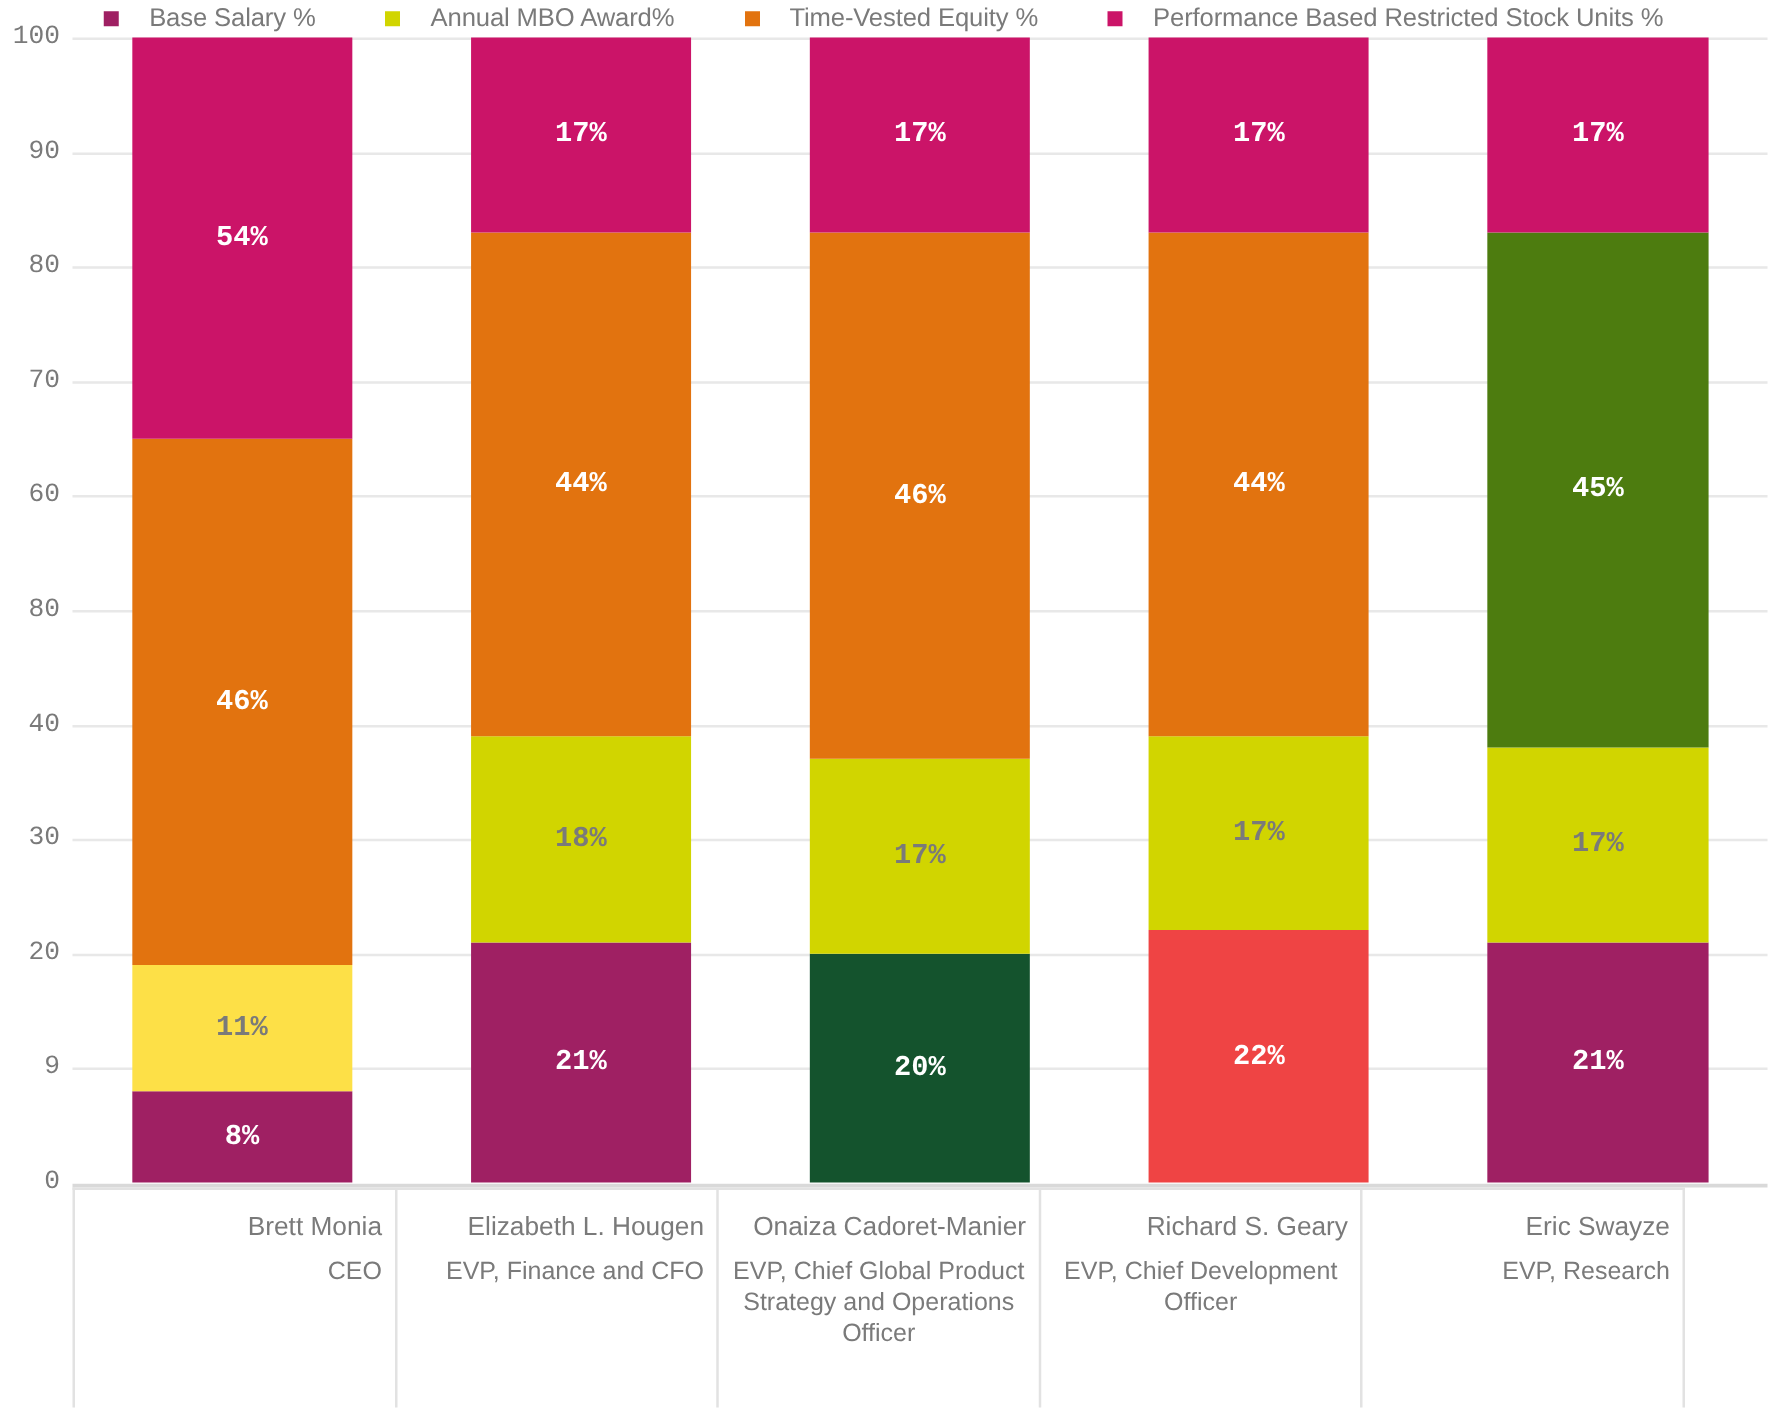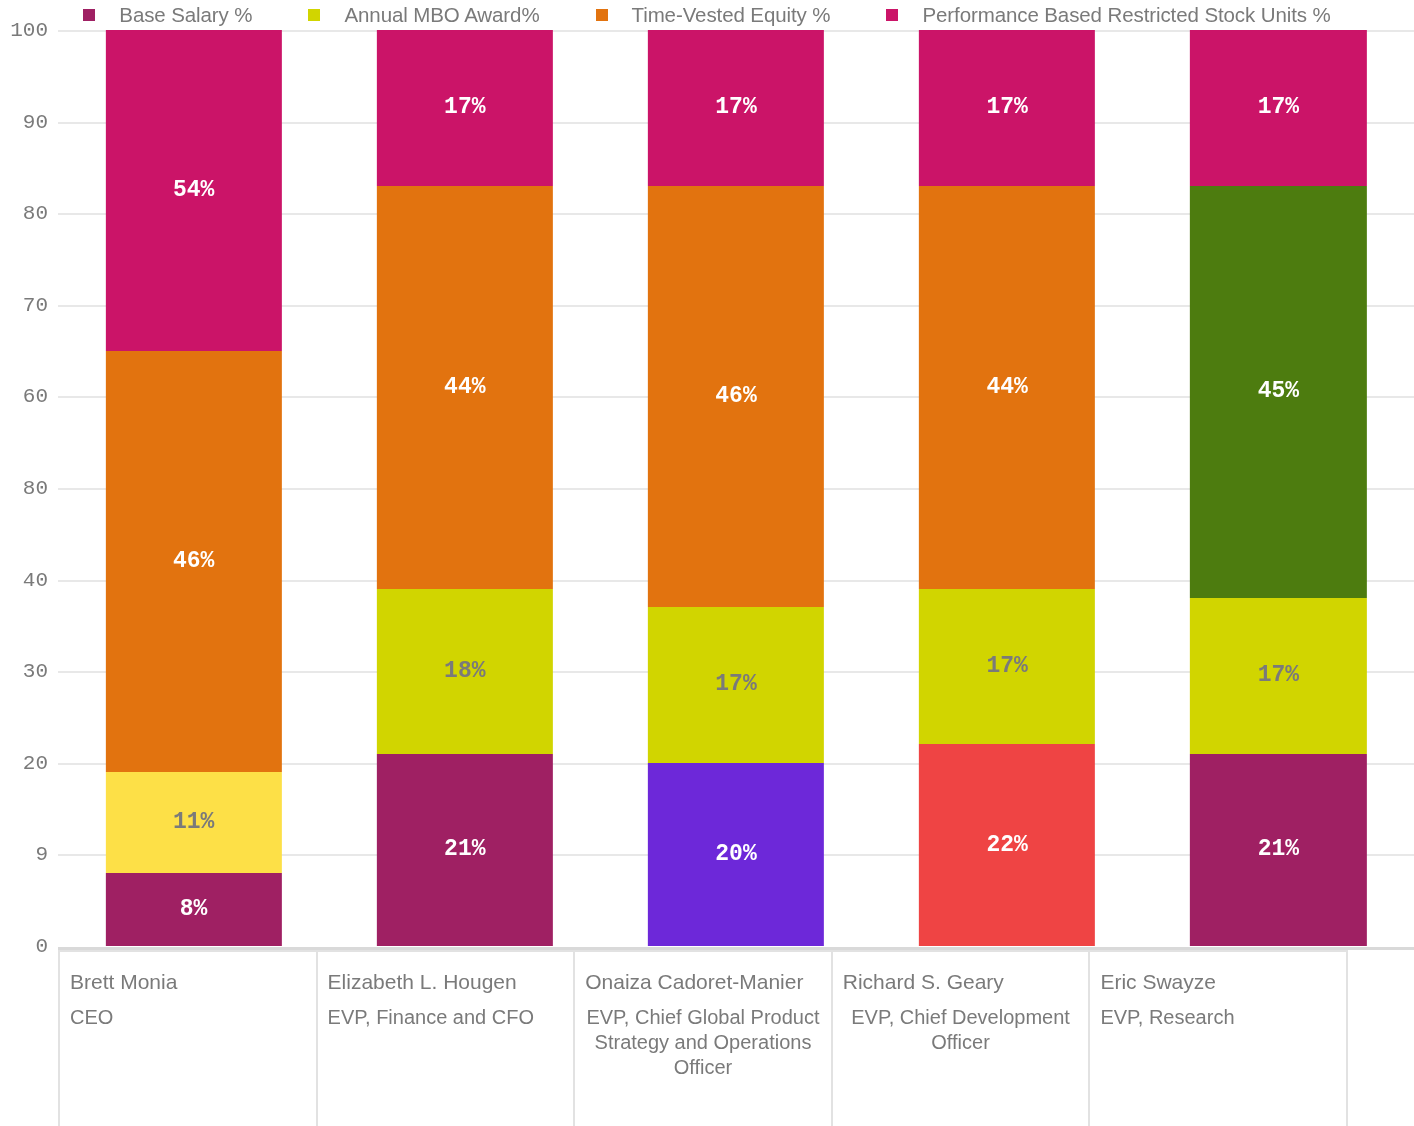--- a/index.html
+++ b/index.html
@@ -155,21 +155,21 @@
   }
   .cat-cell {
     flex: 1 1 0;
     border-right: 2px solid #e2e2e2;
     box-sizing: border-box;
     padding: 18px 10px 0 10px;
     text-align: center;
     color: #7a7a7a;
     display: flex;
     flex-direction: column;
-    align-items: flex-start;
+    align-items: flex-end;
     gap: 10px;
   }
   .cat-name {
     font-size: 21px;
     line-height: 1.18;
   }
   .cat-title {
     font-size: 20px;
     line-height: 1.25;
   }
@@ -253,21 +253,21 @@
             <div class="seg" style="background: rgb(226, 115, 15); height: 44%;">
               <span class="seg-label light">44%</span>
             </div>
             <div class="seg" style="background: rgb(203, 20, 104); height: 17%;">
               <span class="seg-label light">17%</span>
             </div>
           </div>
         </div>
         <div class="bar-slot">
           <div class="bar-stack">
-            <div class="seg" style="background: #6d28d9; height: 20%;">
+            <div class="seg" style="background: #14532d; height: 20%;">
               <span class="seg-label light">20%</span>
             </div>
             <div class="seg" style="background: rgb(209, 213, 0); height: 17%;">
               <span class="seg-label dark">17%</span>
             </div>
             <div class="seg" style="background: rgb(226, 115, 15); height: 46%;">
               <span class="seg-label light">46%</span>
             </div>
             <div class="seg" style="background: rgb(203, 20, 104); height: 17%;">
               <span class="seg-label light">17%</span>

